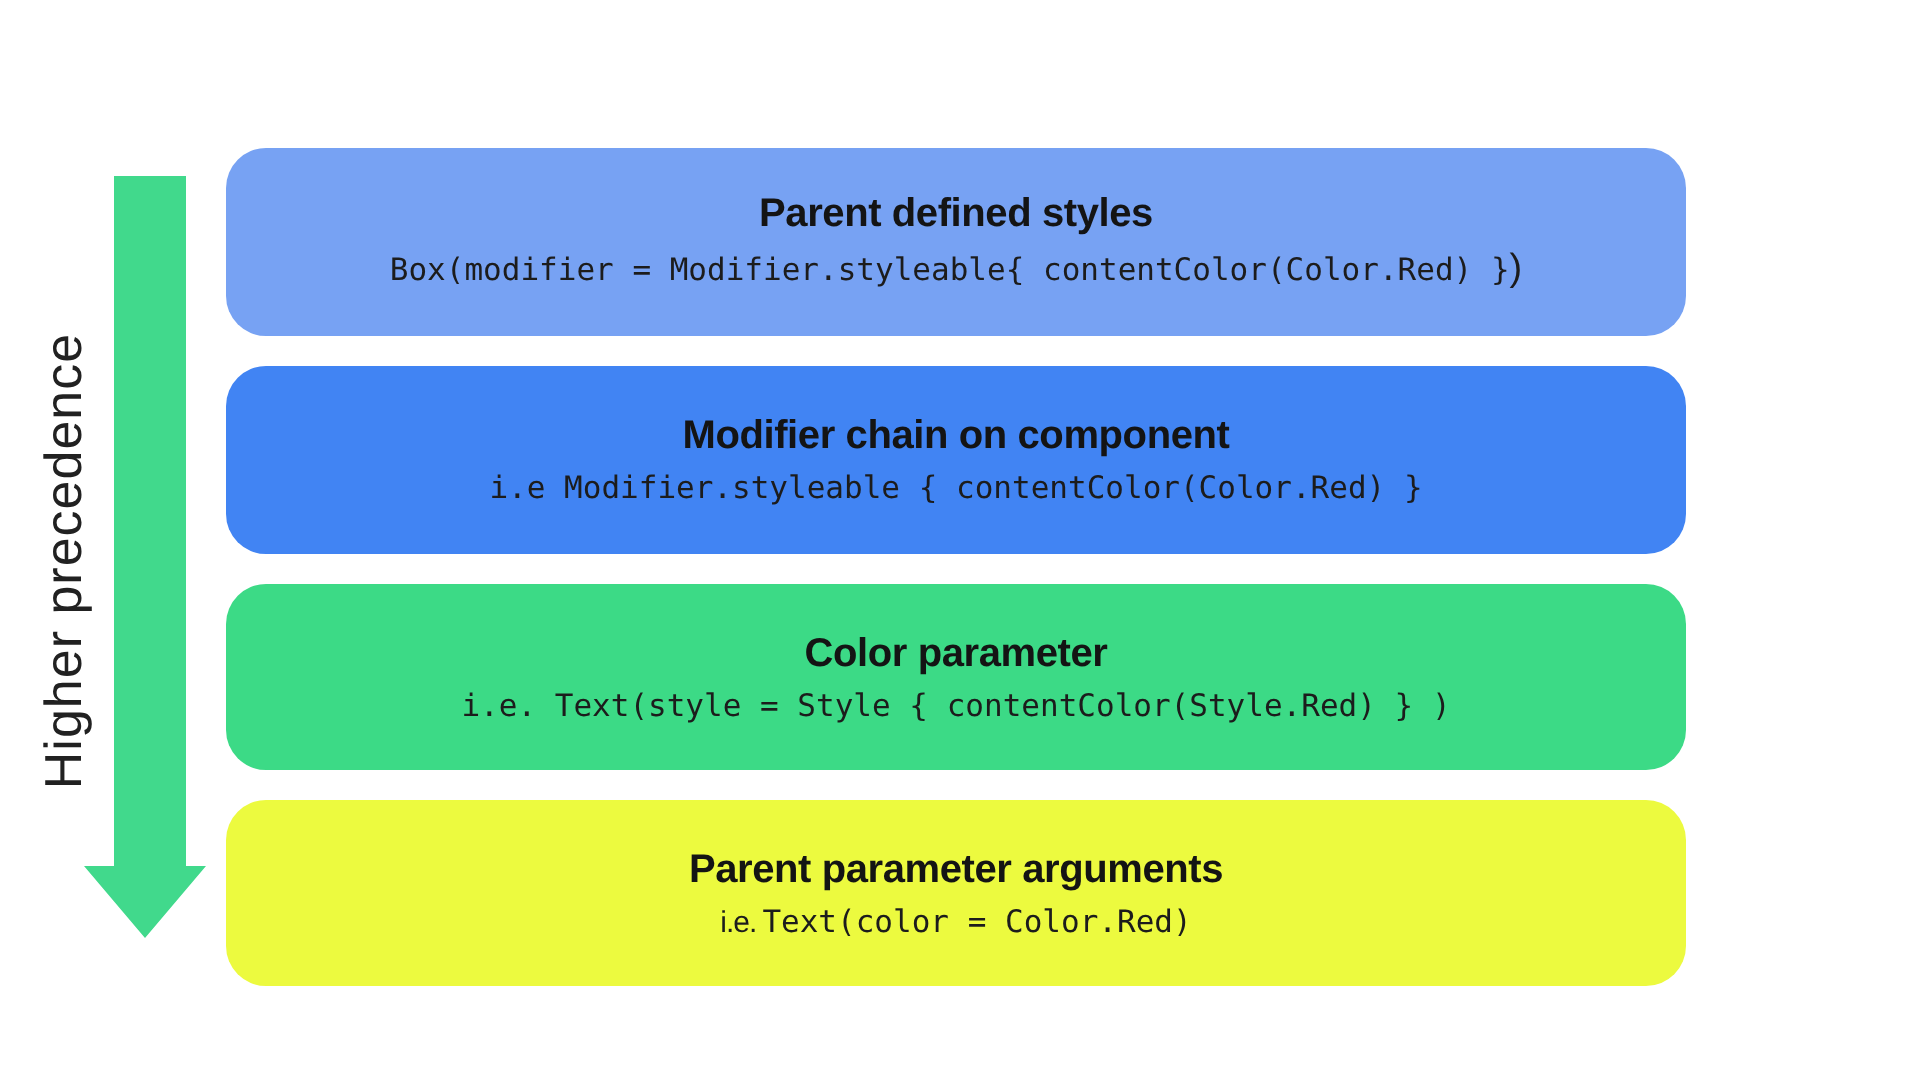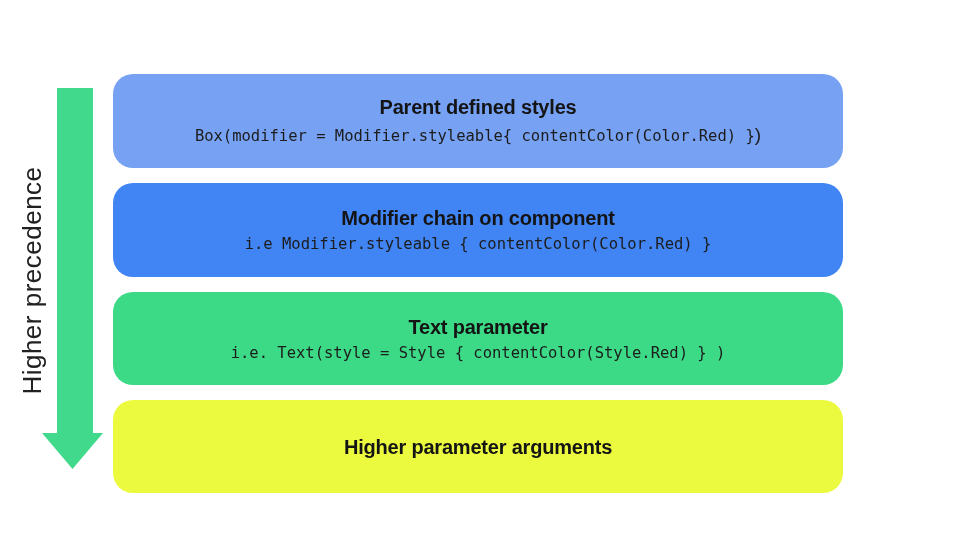--- a/index.html
+++ b/index.html
@@ -98,21 +98,22 @@
     <div class="pbox-title">Modifier chain on component</div>
     <div class="pbox-code">i.e Modifier.styleable { contentColor(Color.Red) }</div>
   </div>
 
   <div class="pbox box-1" style="background: rgb(119, 162, 243);">
     <div class="pbox-title">Parent defined styles</div>
     <div class="pbox-code"><span>Box(modifier = Modifier.styleable{ contentColor(Color.Red) }</span><span class="code-suffix-sans">)</span></div>
   </div>
 
   <div class="pbox box-3" style="background: rgb(60, 218, 134);">
-    <div class="pbox-title">Text parameter</div>
+    <div class="pbox-title">Color parameter</div>
     <div class="pbox-code">i.e. Text(style = Style { contentColor(Style.Red) } )</div>
   </div>
 
   <div class="pbox box-4" style="background: rgb(236, 250, 63);">
-    <div class="pbox-title">Higher parameter arguments</div>
+    <div class="pbox-title">Parent parameter arguments</div>
+    <div class="pbox-code"><span class="code-prefix-sans">i.e.</span><span>Text(color = Color.Red)</span></div>
   </div>
 
 </div>
 
 </body></html>

